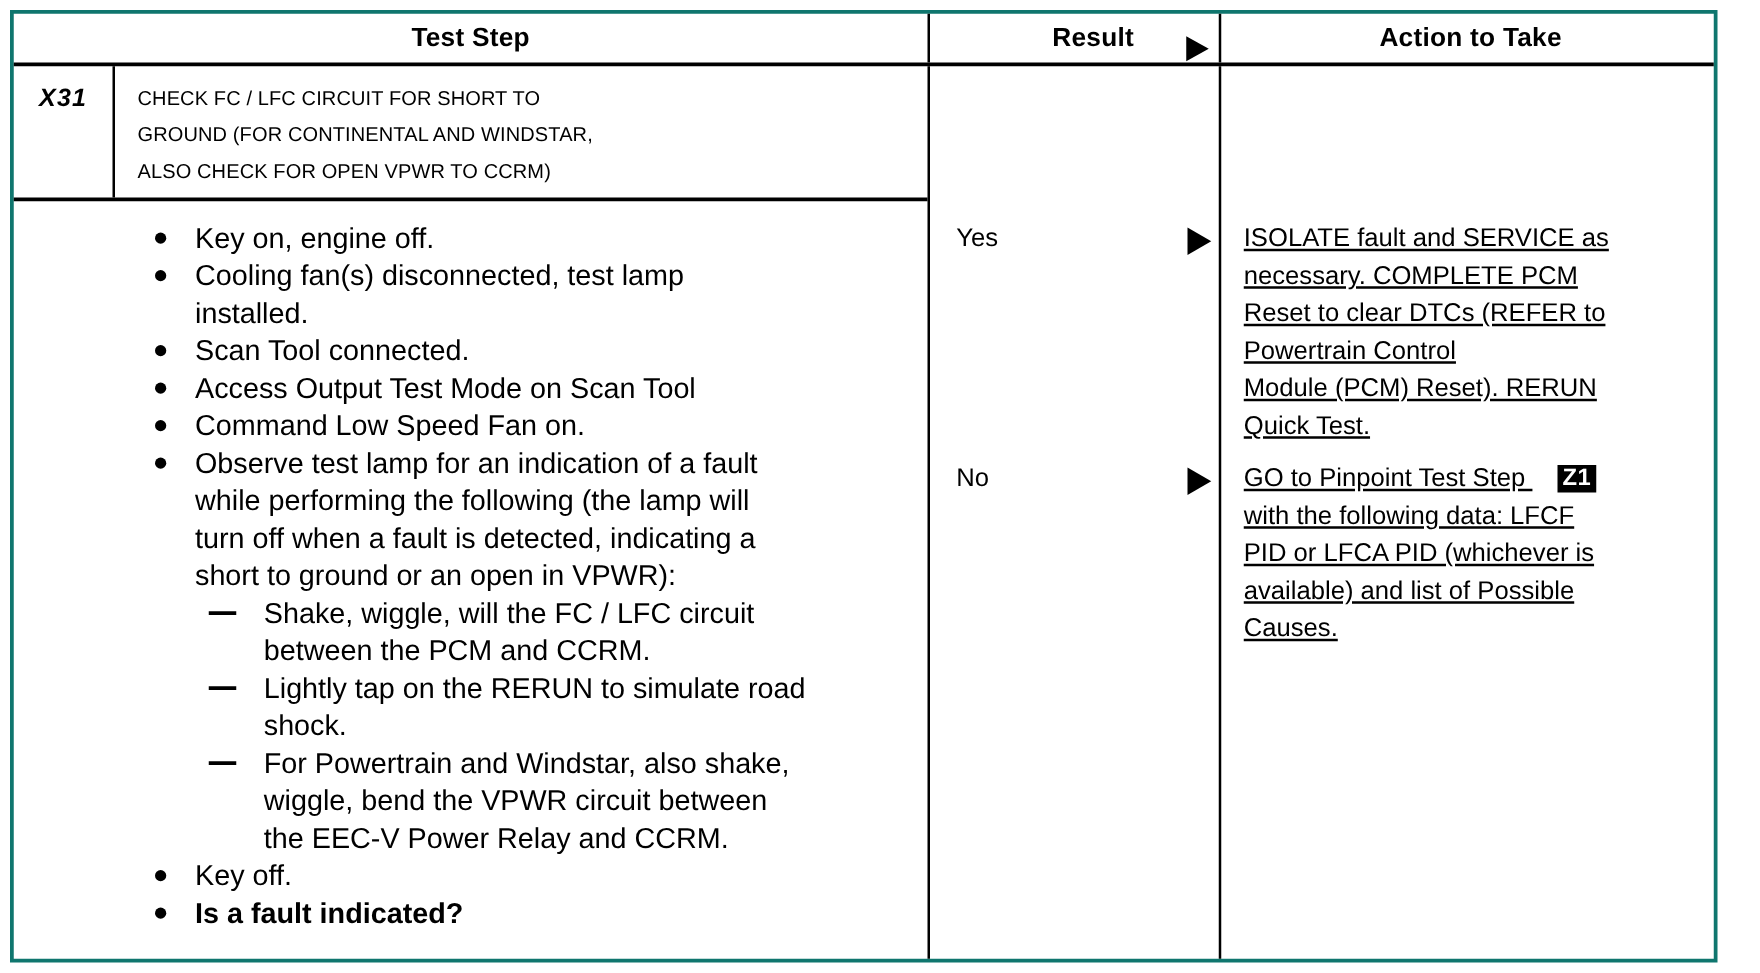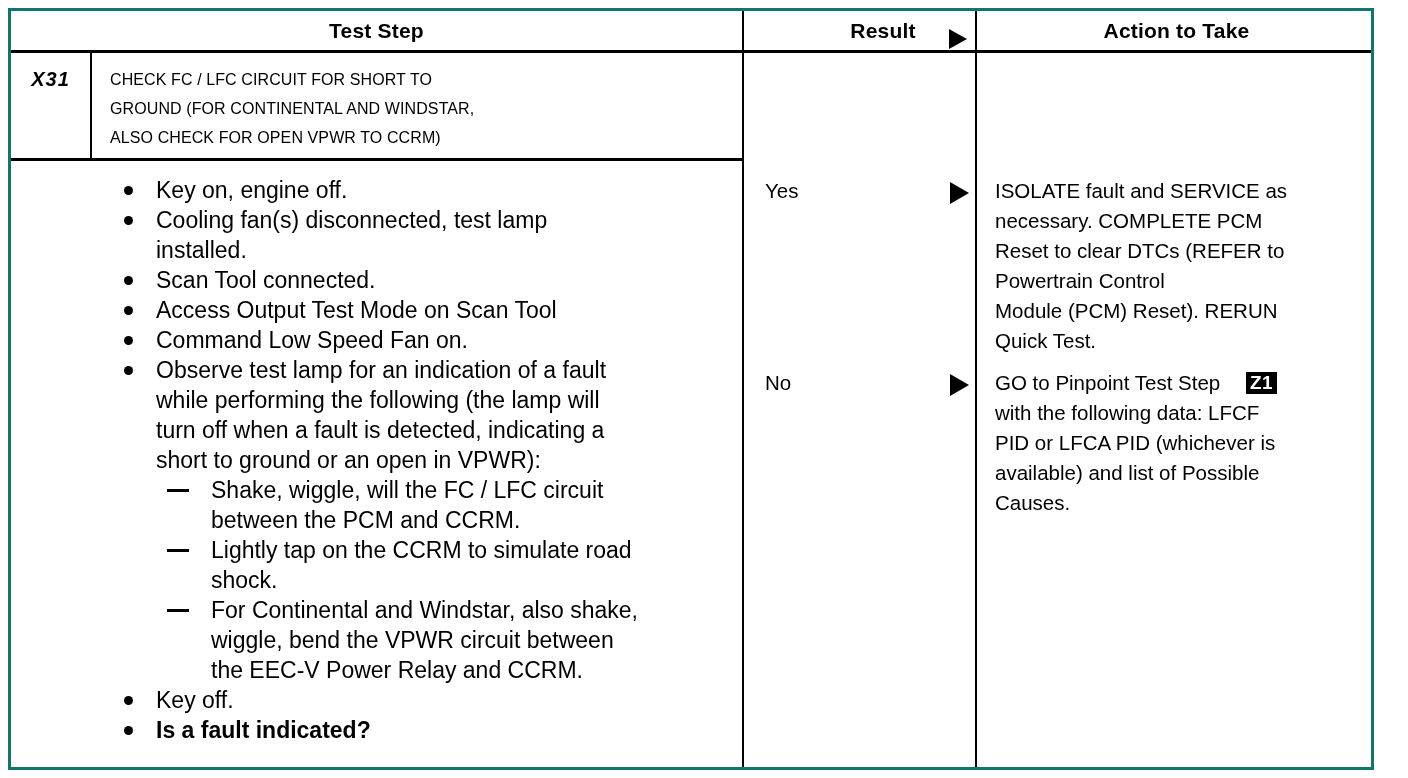--- a/index.html
+++ b/index.html
@@ -49,21 +49,21 @@
     top: 0;
     height: 39px;
     display: flex;
     align-items: center;
     justify-content: center;
     font-weight: bold;
     font-size: 21px;
     letter-spacing: 0.2px;
   }
   .th-test-step { left: 0;    width: 731px; }
-  .th-result    { left: 765px; width: 252px; justify-content: center; }
+  .th-result    { left: 746px; width: 252px; justify-content: flex-end; }
   .th-action    { left: 968px; width: 395px; }
 
   .th-result .th-result-label {
     width: 231px;
     text-align: center;
     padding-right: 38px;
     box-sizing: border-box;
   }
 
   
@@ -224,21 +224,21 @@
     position: absolute;
     left: 968px;
     width: 396px;
     padding-left: 16px;
     box-sizing: border-box;
     font-size: 20.5px;
     line-height: 30px;
   }
   .action-yes { top: 165px; }
   .action-no  { top: 357px; }
-  .action-cell .ln { display: block; white-space: nowrap; }
+  .action-cell .ln { display: block; white-space: nowrap; text-decoration: underline; }
 
   .badge {
     display: inline-block;
     background: #000;
     color: #fff;
     font-weight: bold;
     font-size: 19px;
     line-height: 22px;
     padding: 0 4px;
     margin-left: 20px;
@@ -331,29 +331,29 @@
         <span class="dash"></span>
         <span class="txt">
           <span class="ln">Shake, wiggle, will the FC / LFC circuit</span>
           <span class="ln">between the PCM and CCRM.</span>
         </span>
       </div>
 
       <div class="dash-row">
         <span class="dash"></span>
         <span class="txt">
-          <span class="ln">Lightly tap on the CCRM to simulate road</span>
+          <span class="ln">Lightly tap on the RERUN to simulate road</span>
           <span class="ln">shock.</span>
         </span>
       </div>
 
       <div class="dash-row">
         <span class="dash"></span>
         <span class="txt">
-          <span class="ln">For Continental and Windstar, also shake,</span>
+          <span class="ln">For Powertrain and Windstar, also shake,</span>
           <span class="ln">wiggle, bend the VPWR circuit between</span>
           <span class="ln">the EEC-V Power Relay and CCRM.</span>
         </span>
       </div>
 
       <div class="bullet-row">
         <span class="dot"></span>
         <span class="txt">
           <span class="ln">Key off.</span>
         </span>

